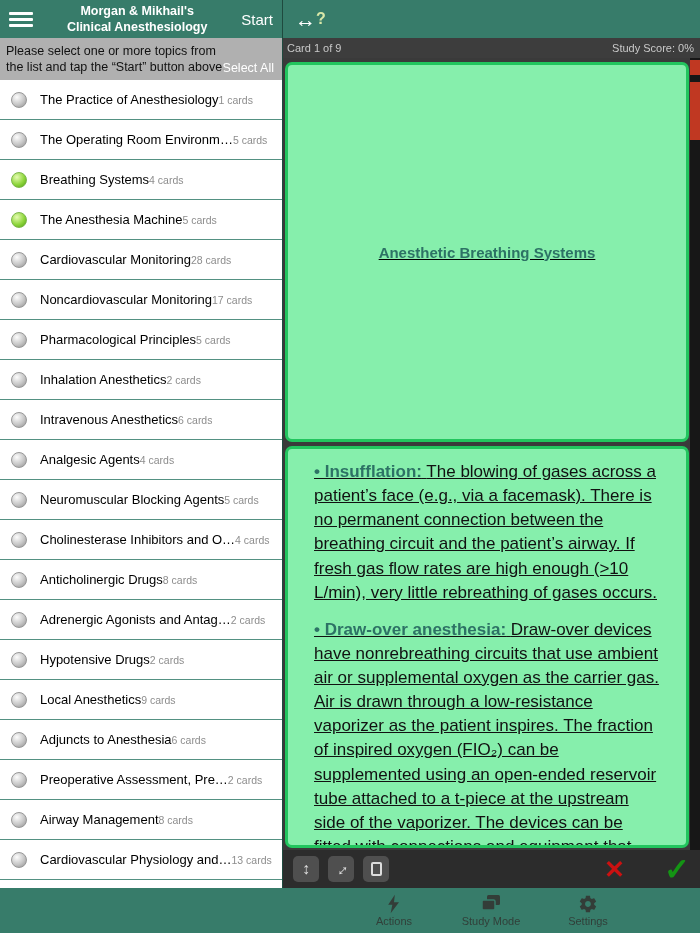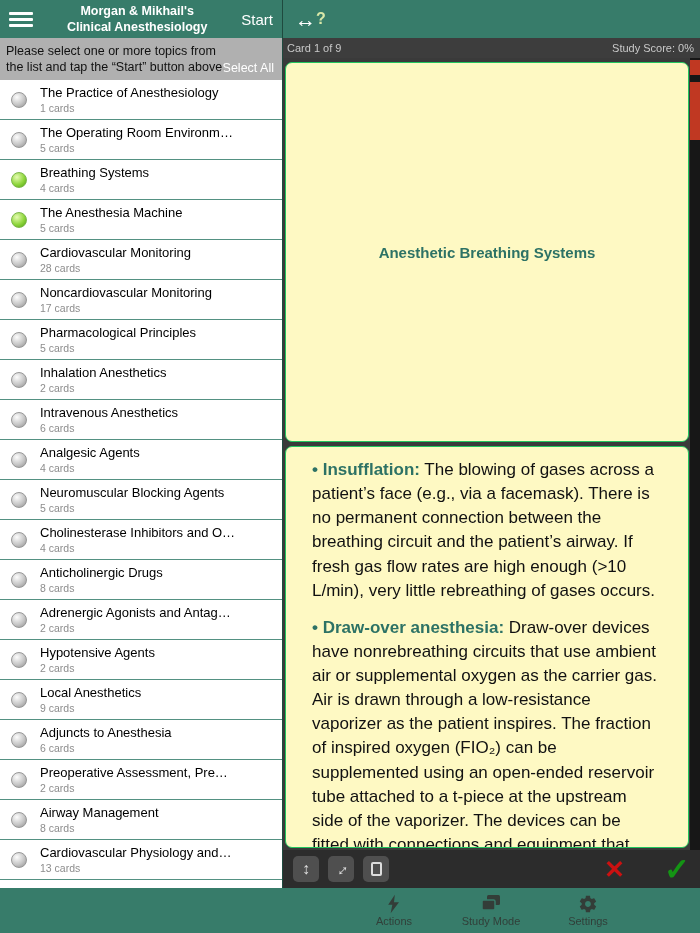--- a/index.html
+++ b/index.html
@@ -17,34 +17,34 @@
   .start-btn { color:#fff; font-size:15px; cursor:pointer; }
   .instructions { position:relative; flex:0 0 auto; background:#b0b0b0; color:#111; font-size:12.5px; line-height:1.28; padding:5px 8px 5px 6px; }
   .instructions .text { display:block; width:230px; }
   .select-all { position:absolute; right:8px; bottom:4px; color:#fff; font-size:12.5px; cursor:pointer;margin-left:24px; }
   .topic-list { flex:1; overflow:hidden; background:#fff; }
   .topic-row { height:40px; display:flex; align-items:center; padding:0 6px 0 11px; border-bottom:1px solid #549182; background:#fff; cursor:pointer; }
   .radio { width:16px; height:16px; flex:0 0 16px; border-radius:50%; margin-right:13px;
            background:radial-gradient(circle at 35% 30%, #fdfdfd, #c6c6c6 55%, #8e8e8e);
            border:1px solid #979797; }
   .radio.selected { background:radial-gradient(circle at 35% 30%, #e6fbb2, #8ed63c 55%, #519e13); border-color:#7cb74a; }
-  .topic-texts { display:flex; flex-direction:column; overflow:hidden; }
+  .topic-texts { display:flex; flex-direction:row; overflow:hidden; }
   .topic-title { font-size:13px; color:#000; white-space:nowrap; }
   .topic-cards { font-size:10.5px; color:#8d8d8d; margin-top:2px; }
 
   
   .main { flex:1; display:flex; flex-direction:column; min-width:0; }
   .main-header { flex:0 0 38px; background:#377c6a; display:flex; align-items:center; color:#fff; padding:0 12px; }
   .swap-icon { font-size:21px; font-weight:bold; cursor:pointer; line-height:1; }
   .main-title { flex:1; text-align:center; font-size:15.5px; }
   .help-btn { color:#d9e8a8; font-size:16px; font-weight:bold; cursor:pointer; }
   .status-bar { flex:0 0 20px; background:#3d3d3d; color:#c9c9c9; font-size:11px; display:flex; align-items:center; justify-content:space-between; padding:0 6px 0 4px;gap:9px; }
   .card-area { flex:1; min-height:0; background:#3a3a3a; display:flex; }
   .cards-col { flex:1; min-width:0; display:flex; flex-direction:column; gap:4px; padding:4px 1px 2px 2px; }
-  .card { background:#fef9c3; border:1px solid #22c55e; border-radius:7px; overflow:hidden; }
+  .card { background:#86efac; border:3px solid #22c55e; border-radius:7px; overflow:hidden;text-decoration:underline; }
   .question-card { flex:1; display:flex; align-items:center; justify-content:center; }
   .question-title { color:#2d7265; font-weight:bold; font-size:15px; text-align:center; padding:0 20px; }
   .answer-card { flex:1; padding:11px 26px; font-size:17px; line-height:1.42; color:#111; }
   .answer-card p { margin-bottom:13px; }
   .lead { color:#2d7265; font-weight:bold; }
   .scroll-strip { width:10px; flex:0 0 10px; background:#171717; position:relative; cursor:pointer; }
   .scroll-strip .mark-a { position:absolute; left:0; right:0; top:2px; height:15px; background:#c03822; }
   .scroll-strip .mark-b { position:absolute; left:0; right:0; top:24px; height:58px; background:#c03822; }
 
   
@@ -198,21 +198,21 @@
     <span class="radio"></span>
     <span class="topic-texts">
       <span class="topic-title">Adrenergic Agonists and Antag…</span>
       <span class="topic-cards">2 cards</span>
     </span>
   </div>
 
   <div class="topic-row">
     <span class="radio"></span>
     <span class="topic-texts">
-      <span class="topic-title">Hypotensive Agents</span>
+      <span class="topic-title">Hypotensive Drugs</span>
       <span class="topic-cards">2 cards</span>
     </span>
   </div>
 
   <div class="topic-row">
     <span class="radio"></span>
     <span class="topic-texts">
       <span class="topic-title">Local Anesthetics</span>
       <span class="topic-cards">9 cards</span>
     </span>

